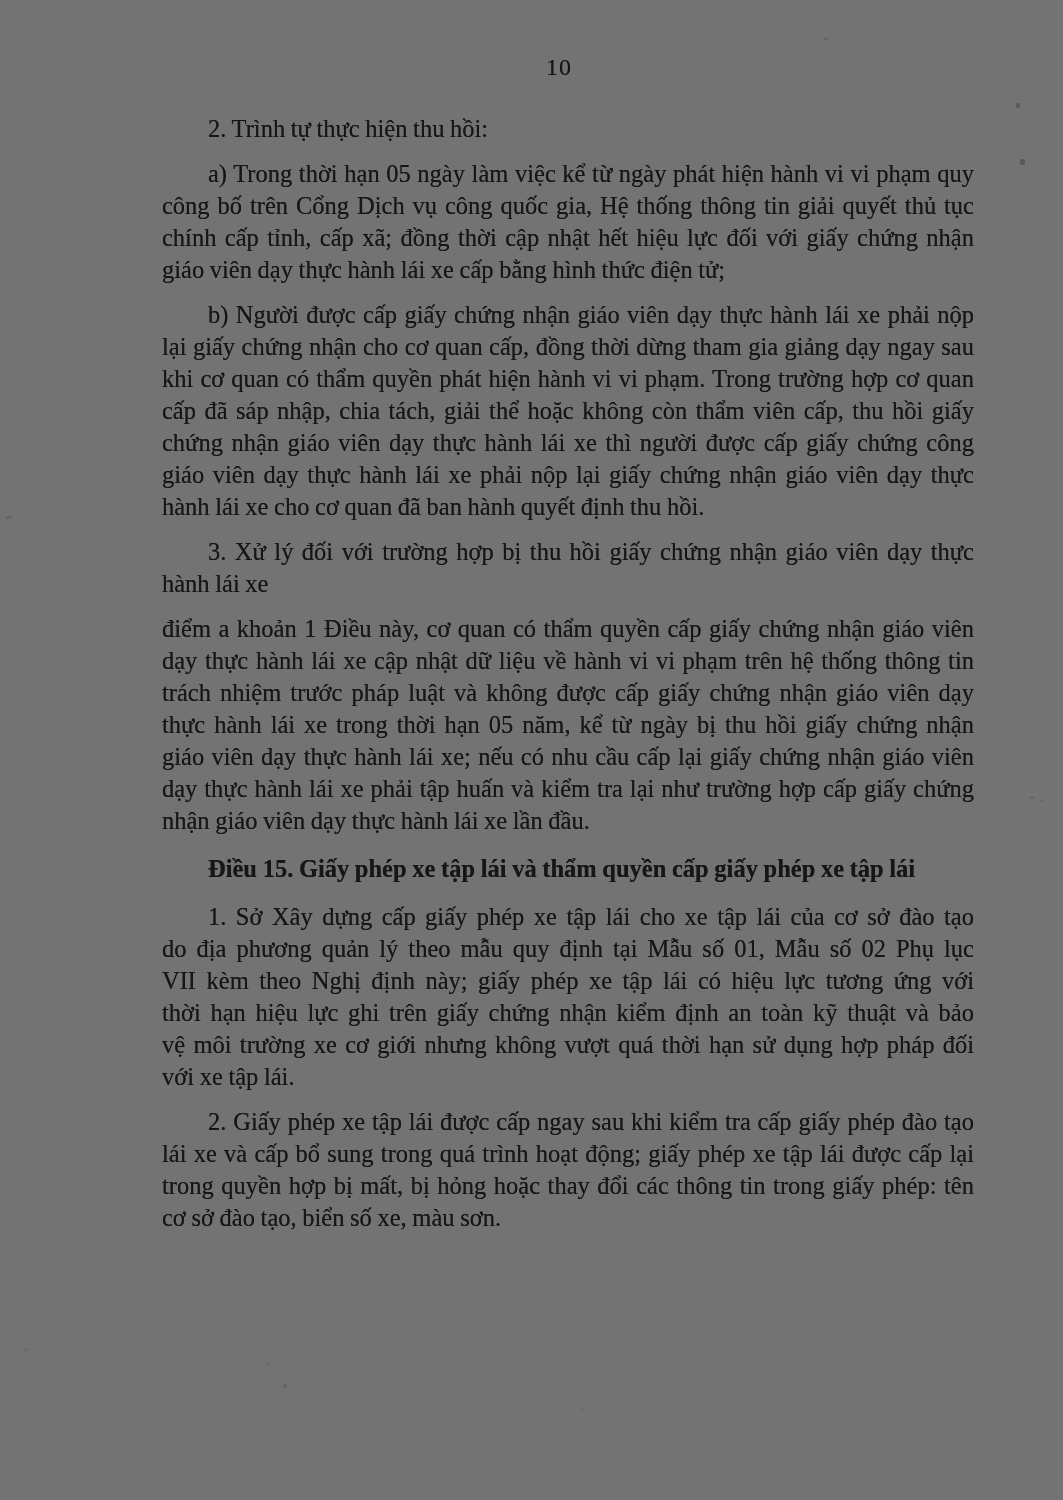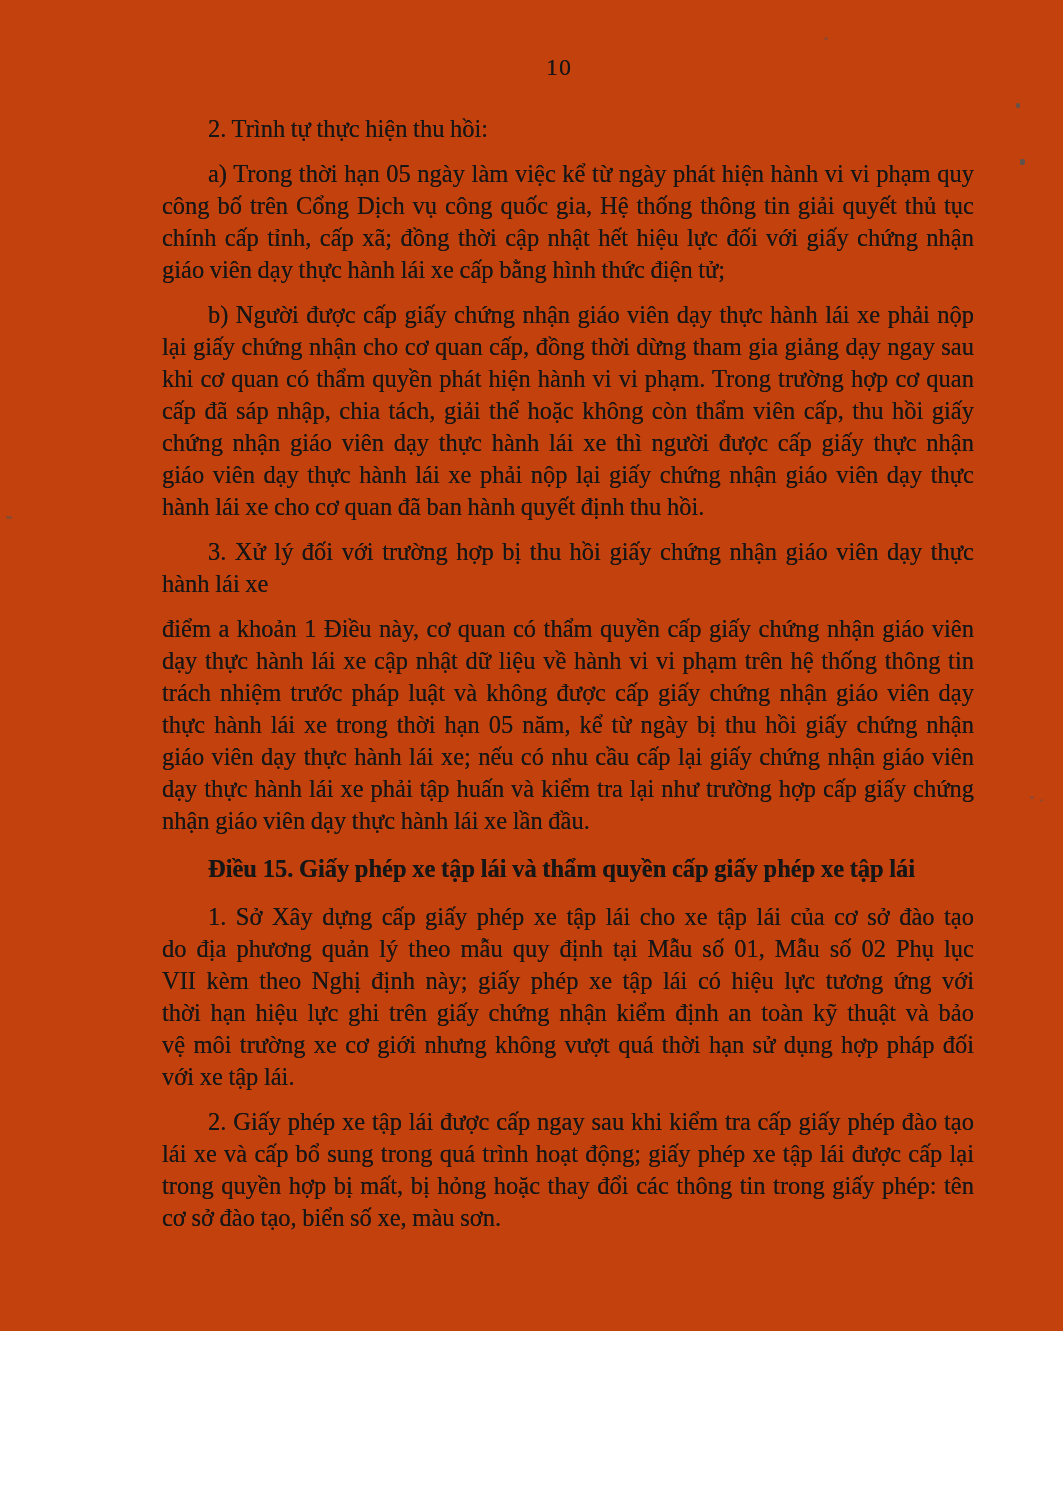--- a/index.html
+++ b/index.html
@@ -3,22 +3,22 @@
 <meta charset="utf-8">
 <style>
   html, body {
     margin: 0;
     padding: 0;
     background: #ffffff;
   }
   .sheet {
     position: relative;
     width: 1063px;
-    height: 1331px;
-    background: #c2410c;
+    height: 1500px;
+    background: #737373;
     overflow: hidden;
     font-family: "Liberation Serif", "DejaVu Serif", serif;
     color: #161616;
   }
   .page-number {
     position: absolute;
     top: 54px;
     left: 546px;
     font-size: 24px;
     letter-spacing: 1px;
@@ -65,21 +65,21 @@
         <div class="line first">a) Trong thời hạn 05 ngày làm việc kể từ ngày phát hiện hành vi vi phạm quy</div>
         <div class="line">công bố trên Cổng Dịch vụ công quốc gia, Hệ thống thông tin giải quyết thủ tục</div>
         <div class="line">chính cấp tỉnh, cấp xã; đồng thời cập nhật hết hiệu lực đối với giấy chứng nhận</div>
         <div class="line last">giáo viên dạy thực hành lái xe cấp bằng hình thức điện tử;</div>
       </div>
       <div class="para">
         <div class="line first">b) Người được cấp giấy chứng nhận giáo viên dạy thực hành lái xe phải nộp</div>
         <div class="line">lại giấy chứng nhận cho cơ quan cấp, đồng thời dừng tham gia giảng dạy ngay sau</div>
         <div class="line">khi cơ quan có thẩm quyền phát hiện hành vi vi phạm. Trong trường hợp cơ quan</div>
         <div class="line">cấp đã sáp nhập, chia tách, giải thể hoặc không còn thẩm viên cấp, thu hồi giấy</div>
-        <div class="line">chứng nhận giáo viên dạy thực hành lái xe thì người được cấp giấy thực nhận</div>
+        <div class="line">chứng nhận giáo viên dạy thực hành lái xe thì người được cấp giấy chứng công</div>
         <div class="line">giáo viên dạy thực hành lái xe phải nộp lại giấy chứng nhận giáo viên dạy thực</div>
         <div class="line last">hành lái xe cho cơ quan đã ban hành quyết định thu hồi.</div>
       </div>
       <div class="para">
         <div class="line first">3. Xử lý đối với trường hợp bị thu hồi giấy chứng nhận giáo viên dạy thực</div>
         <div class="line last">hành lái xe</div>
       </div>
       <div class="para">
         <div class="line">điểm a khoản 1 Điều này, cơ quan có thẩm quyền cấp giấy chứng nhận giáo viên</div>
         <div class="line">dạy thực hành lái xe cập nhật dữ liệu về hành vi vi phạm trên hệ thống thông tin</div>

